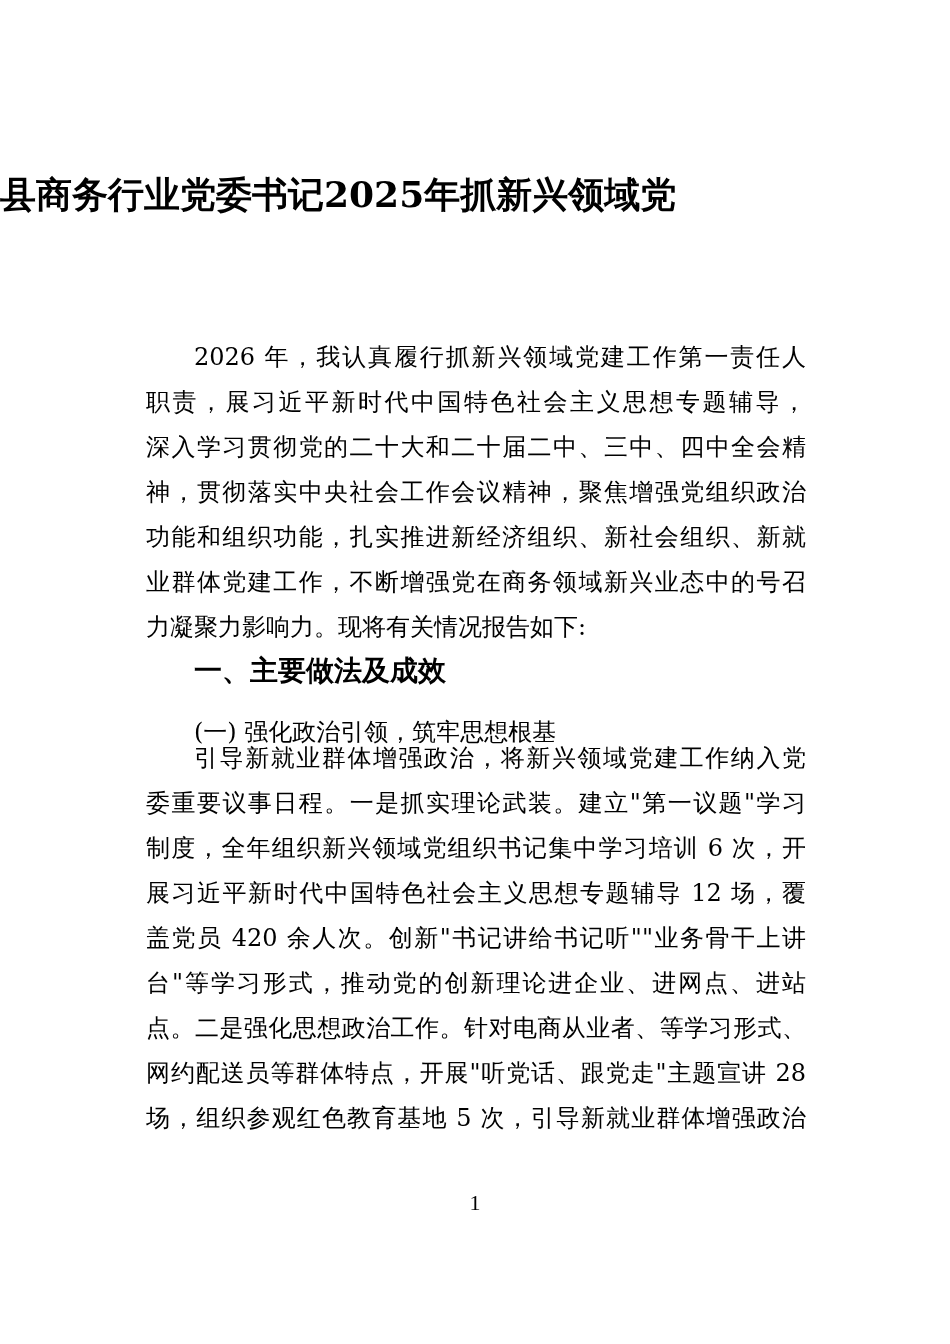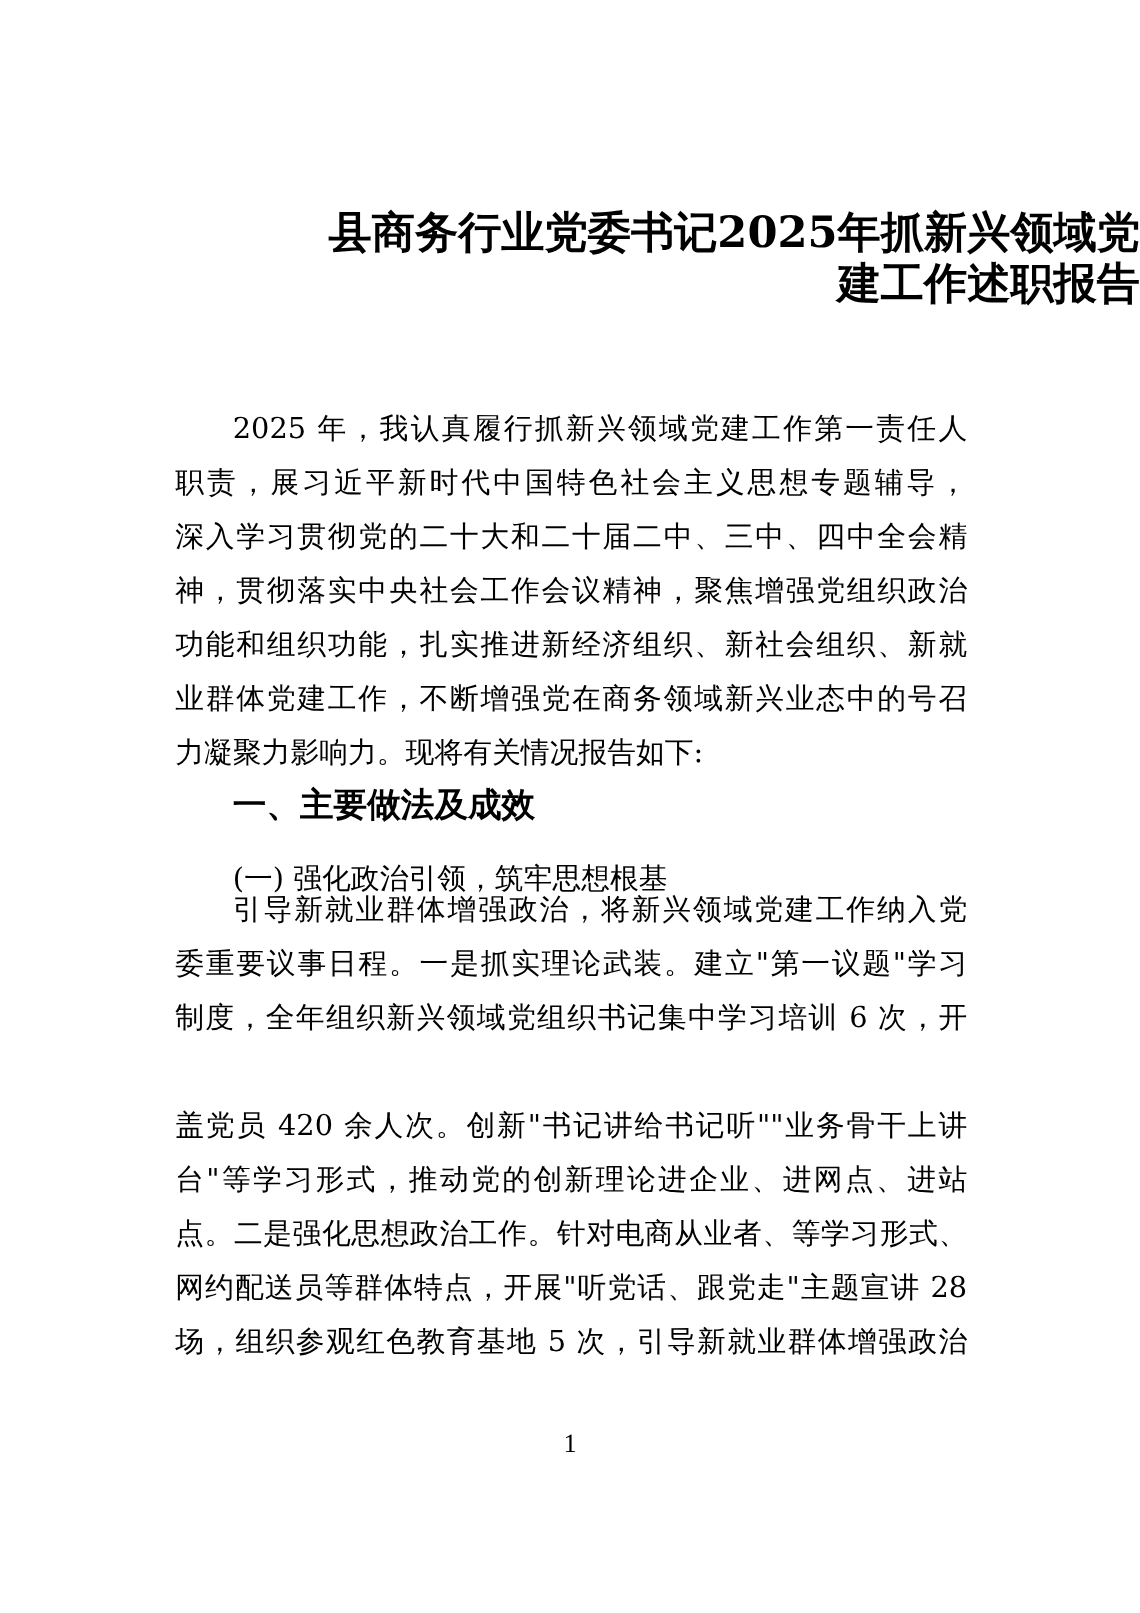--- a/index.html
+++ b/index.html
@@ -17,21 +17,21 @@
     .page {
       position: absolute;
       left: 0; top: 0;
       width: 950px; height: 1344px;
       background: #ffffff;
     }
     .title-line {
       position: absolute;
       left: 0;
       width: 950px;
-      text-align: right;
+      text-align: left;
       font-family: "DejaVu Serif", "Liberation Serif", serif;
       font-weight: bold;
       font-size: 36px;
       line-height: 44px;
       letter-spacing: 0px;
       white-space: nowrap;
     }
     .title-line.l1 { top: 172px; }
     .title-line.l2 { top: 214px; }
 
@@ -80,36 +80,36 @@
       font-size: 22px;
       line-height: 30px;
     }
   </style>
 </head>
 <body>
 
 <div class="page">
 
   <div class="title-line l1">县商务行业党委书记2025年抓新兴领域党</div>
-  <div class="title-line l2">建工作述职报告</div>
 
-  <div class="body-line indent" style="top:341px">2025 年，我认真履行抓新兴领域党建工作第一责任人</div>
+  <div class="body-line indent" style="top:341px">2026 年，我认真履行抓新兴领域党建工作第一责任人</div>
   <div class="body-line" style="top:386px">职责，展习近平新时代中国特色社会主义思想专题辅导，</div>
   <div class="body-line" style="top:431px">深入学习贯彻党的二十大和二十届二中、三中、四中全会精</div>
   <div class="body-line" style="top:476px">神，贯彻落实中央社会工作会议精神，聚焦增强党组织政治</div>
   <div class="body-line" style="top:566px">业群体党建工作，不断增强党在商务领域新兴业态中的号召</div>
   <div class="body-line" style="top:521px">功能和组织功能，扎实推进新经济组织、新社会组织、新就</div>
   <div class="body-line short" style="top:611px">力凝聚力影响力。现将有关情况报告如下:</div>
 
   <div class="heading1" style="top:655px">一、主要做法及成效</div>
   <div class="heading2" style="top:716px">(一) 强化政治引领，筑牢思想根基</div>
 
   <div class="body-line indent" style="top:742px">引导新就业群体增强政治，将新兴领域党建工作纳入党</div>
   <div class="body-line" style="top:787px">委重要议事日程。一是抓实理论武装。建立"第一议题"学习</div>
   <div class="body-line" style="top:832px">制度，全年组织新兴领域党组织书记集中学习培训 6 次，开</div>
+  <div class="body-line" style="top:877px">展习近平新时代中国特色社会主义思想专题辅导 12 场，覆</div>
   <div class="body-line" style="top:922px">盖党员 420 余人次。创新"书记讲给书记听""业务骨干上讲</div>
   <div class="body-line" style="top:967px">台"等学习形式，推动党的创新理论进企业、进网点、进站</div>
   <div class="body-line" style="top:1012px">点。二是强化思想政治工作。针对电商从业者、等学习形式、</div>
   <div class="body-line" style="top:1057px">网约配送员等群体特点，开展"听党话、跟党走"主题宣讲 28</div>
   <div class="body-line" style="top:1102px">场，组织参观红色教育基地 5 次，引导新就业群体增强政治</div>
 
   <div class="page-number">1</div>
 </div>
 
 </body></html>

